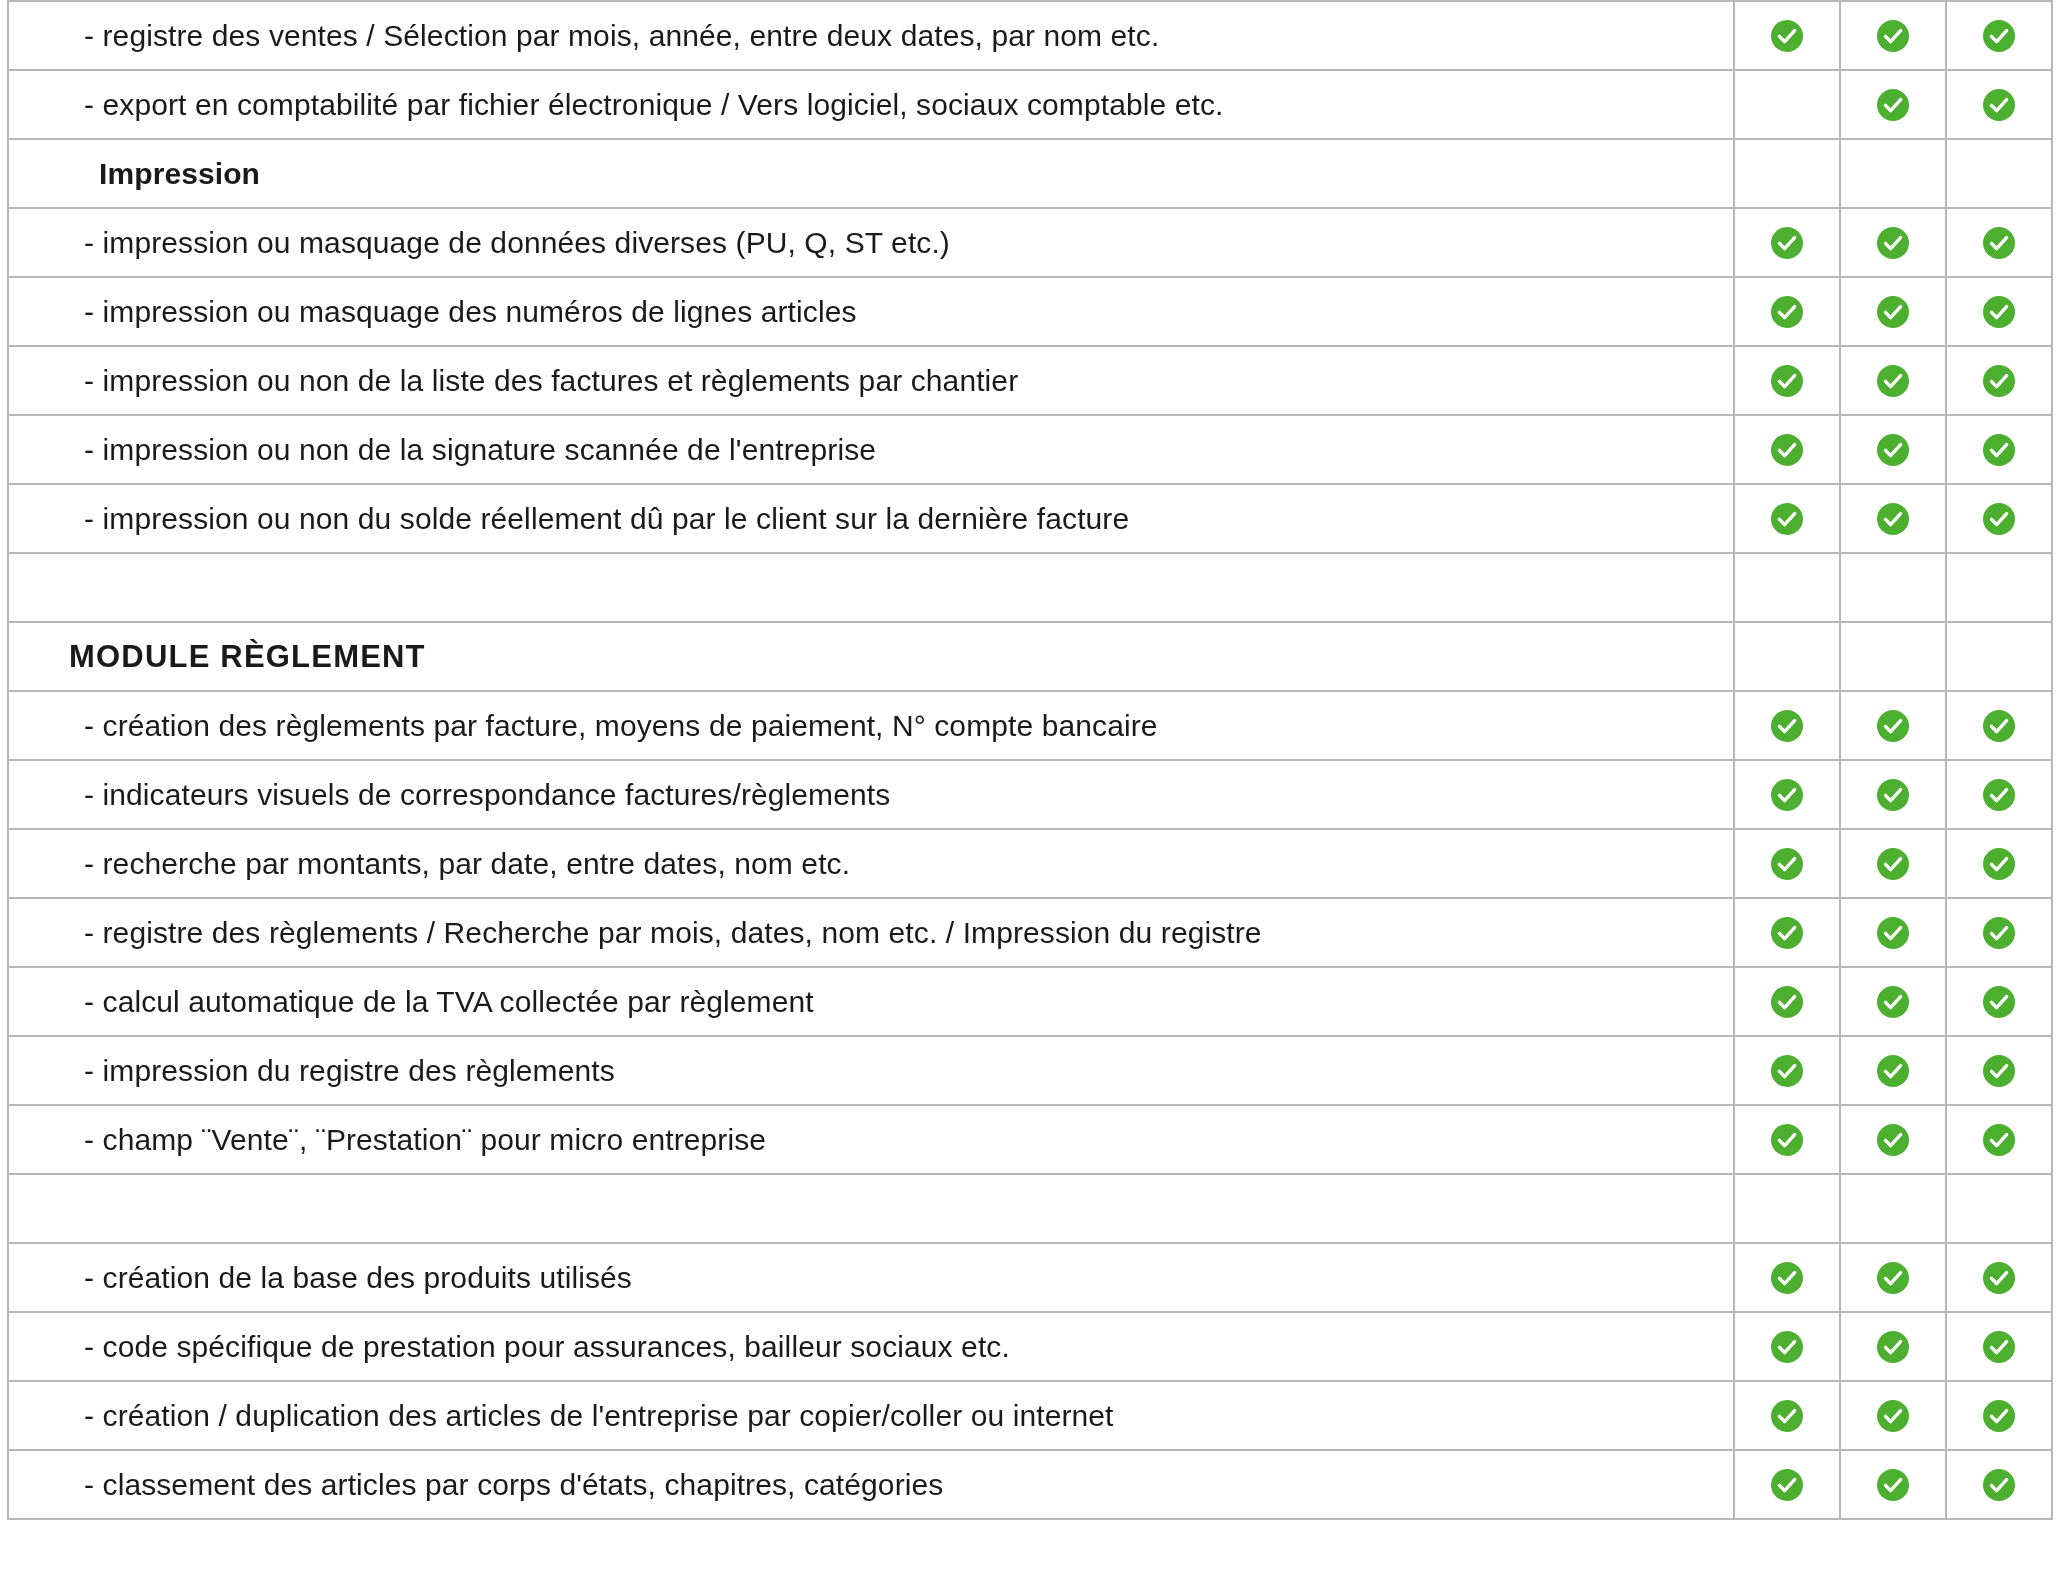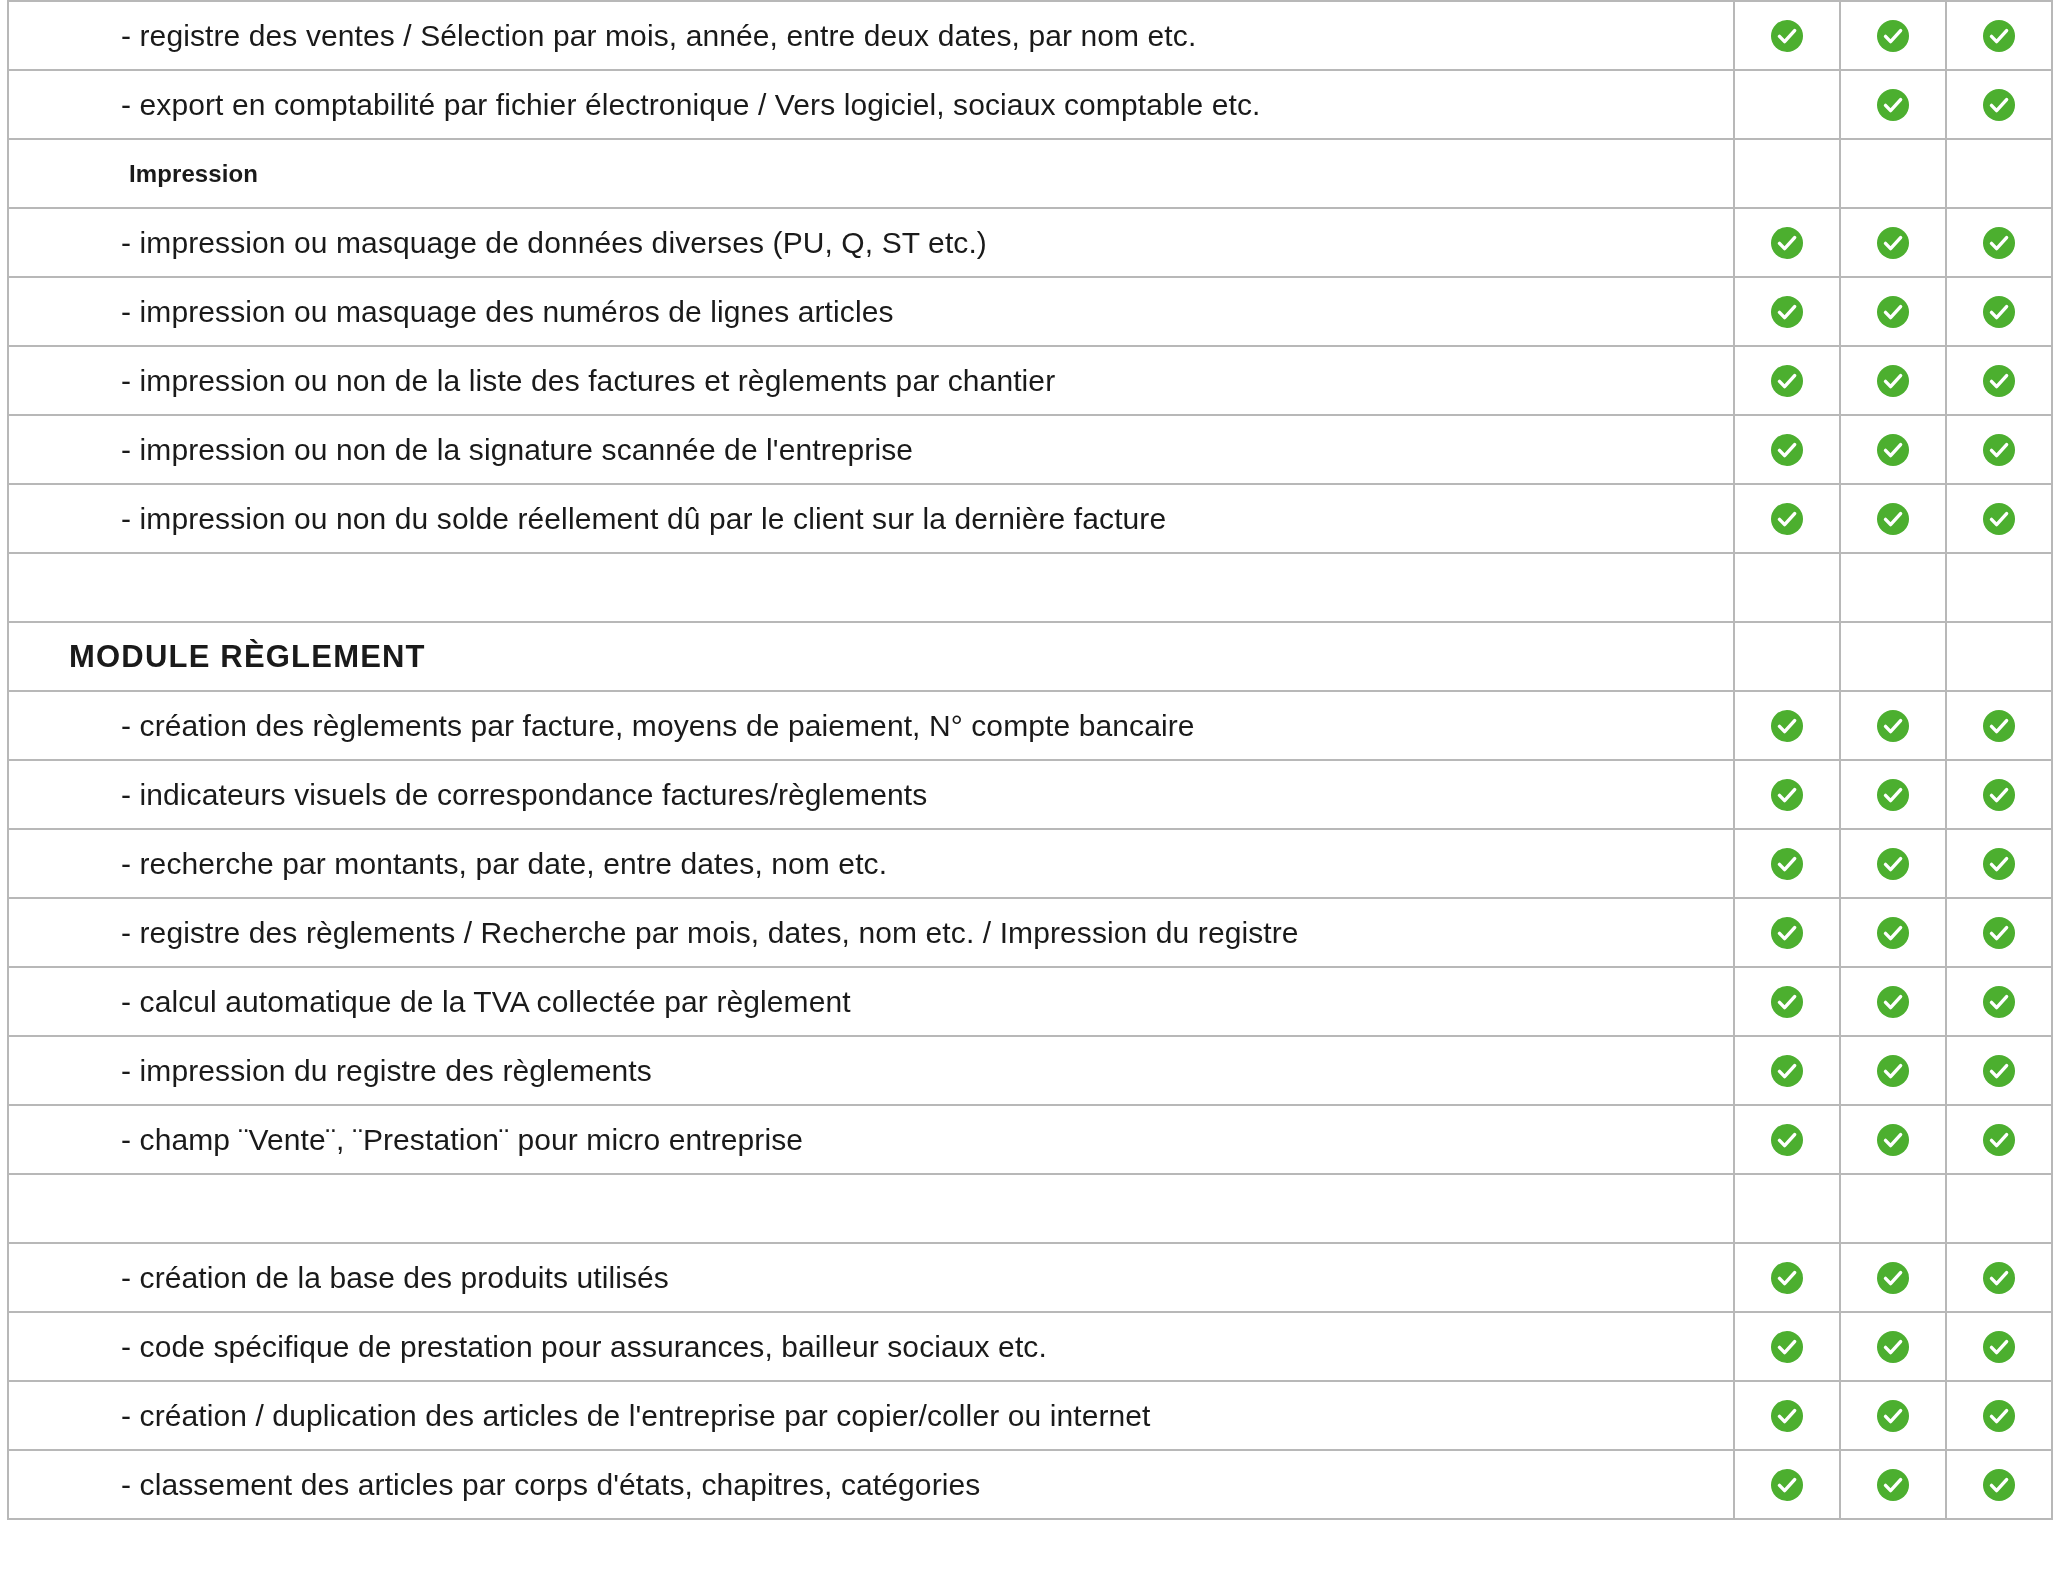--- a/index.html
+++ b/index.html
@@ -30,27 +30,26 @@
   }
   .col-check {
     width: 106px;
   }
   .label-cell {
     font-size: 30px;
     color: #1a1a1a;
     letter-spacing: 0.1px;
   }
   .label-item {
-    padding-left: 112px;
+    padding-left: 75px;
   }
   .label-sub {
     padding-left: 90px;
     font-weight: bold;
-    font-size: 24px;
-    margin-left: 30px;
+    font-size: 30px;
   }
   .label-section {
     padding-left: 60px;
     font-weight: bold;
     font-size: 31px;
     letter-spacing: 1.2px;
   }
   .check-cell {
     text-align: center;
   }

